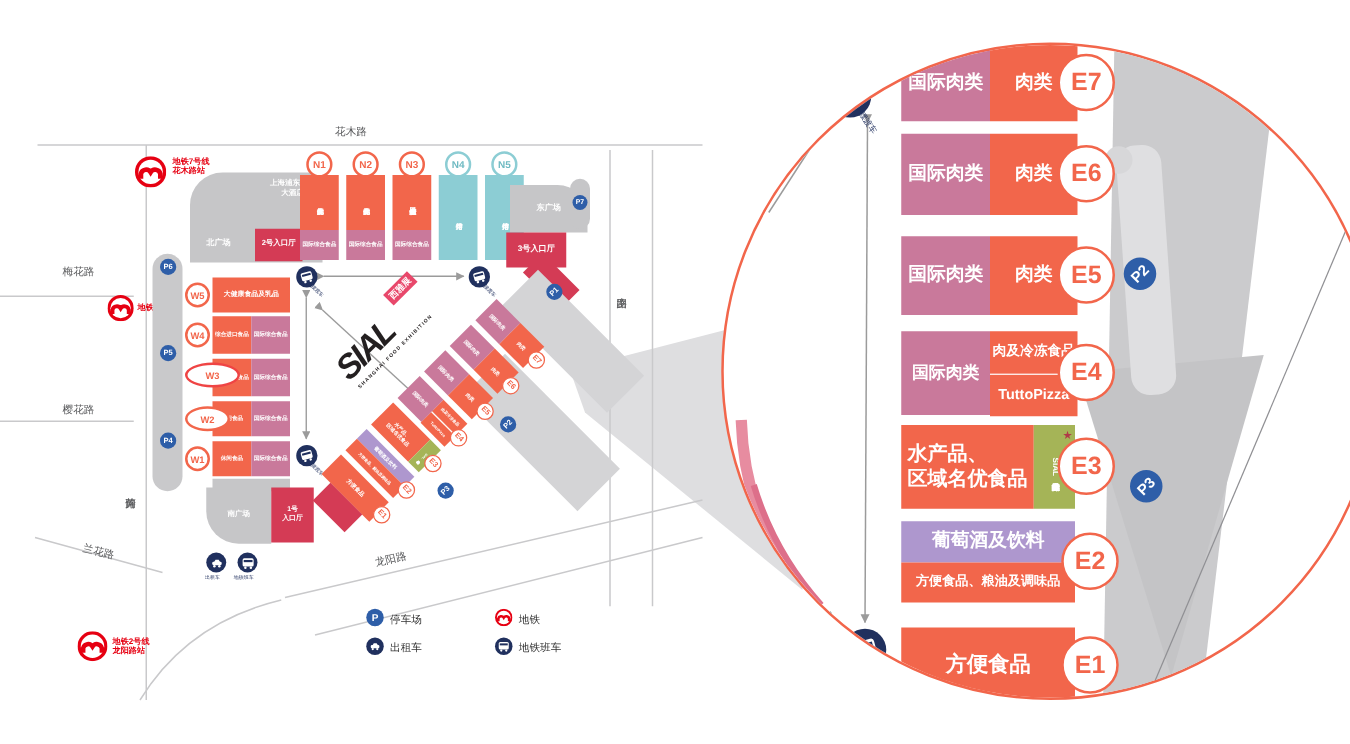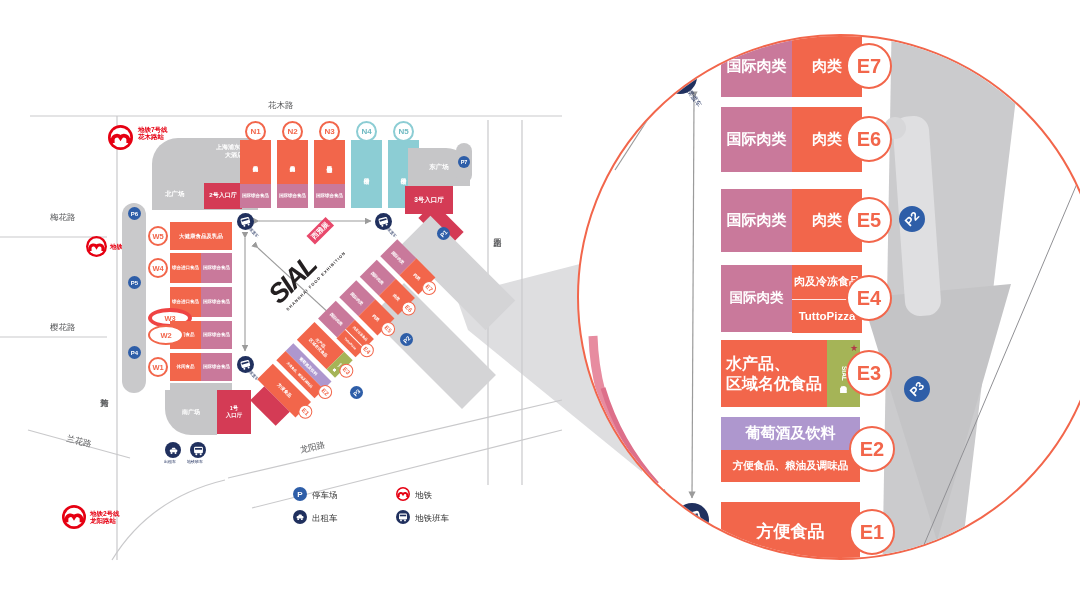--- a/index.html
+++ b/index.html
@@ -155,21 +155,21 @@
       <span>国际综合食品</span>
     </div>
   <div class="badge" style="left:148px;top:258px;width:20px;height:20px;border:2px solid #F2664B;color:#F2664B;font-size:7.5px">W4</div>
 
   <div class="hall" style="left:170px;top:287px;width:31px;height:30px;background:#F2664B;font-size:4.5px">
       <span>综合进口食品</span>
     </div>
   <div class="hall" style="left:201px;top:287px;width:31px;height:30px;background:#C9799B;font-size:4.5px">
       <span>国际综合食品</span>
     </div>
-  <div class="badge" style="left:148px;top:308px;width:44px;height:20px;border:4px solid #ef4444;color:#F2664B;font-size:7.5px">W3</div>
+  <div class="badge" style="left:148px;top:290px;width:44px;height:20px;border:2px solid #ef4444;color:#F2664B;font-size:7.5px">W3</div>
 
   <div class="hall" style="left:170px;top:321px;width:31px;height:28px;background:#F2664B;font-size:4.5px">
       <span>休闲食品</span>
     </div>
   <div class="hall" style="left:201px;top:321px;width:31px;height:28px;background:#C9799B;font-size:4.5px">
       <span>国际综合食品</span>
     </div>
   <div class="badge" style="left:148px;top:325px;width:36px;height:20px;border:2px solid #F2664B;color:#F2664B;font-size:7.5px">W2</div>
 
   <div class="hall" style="left:170px;top:353px;width:31px;height:28px;background:#F2664B;font-size:4.5px">

